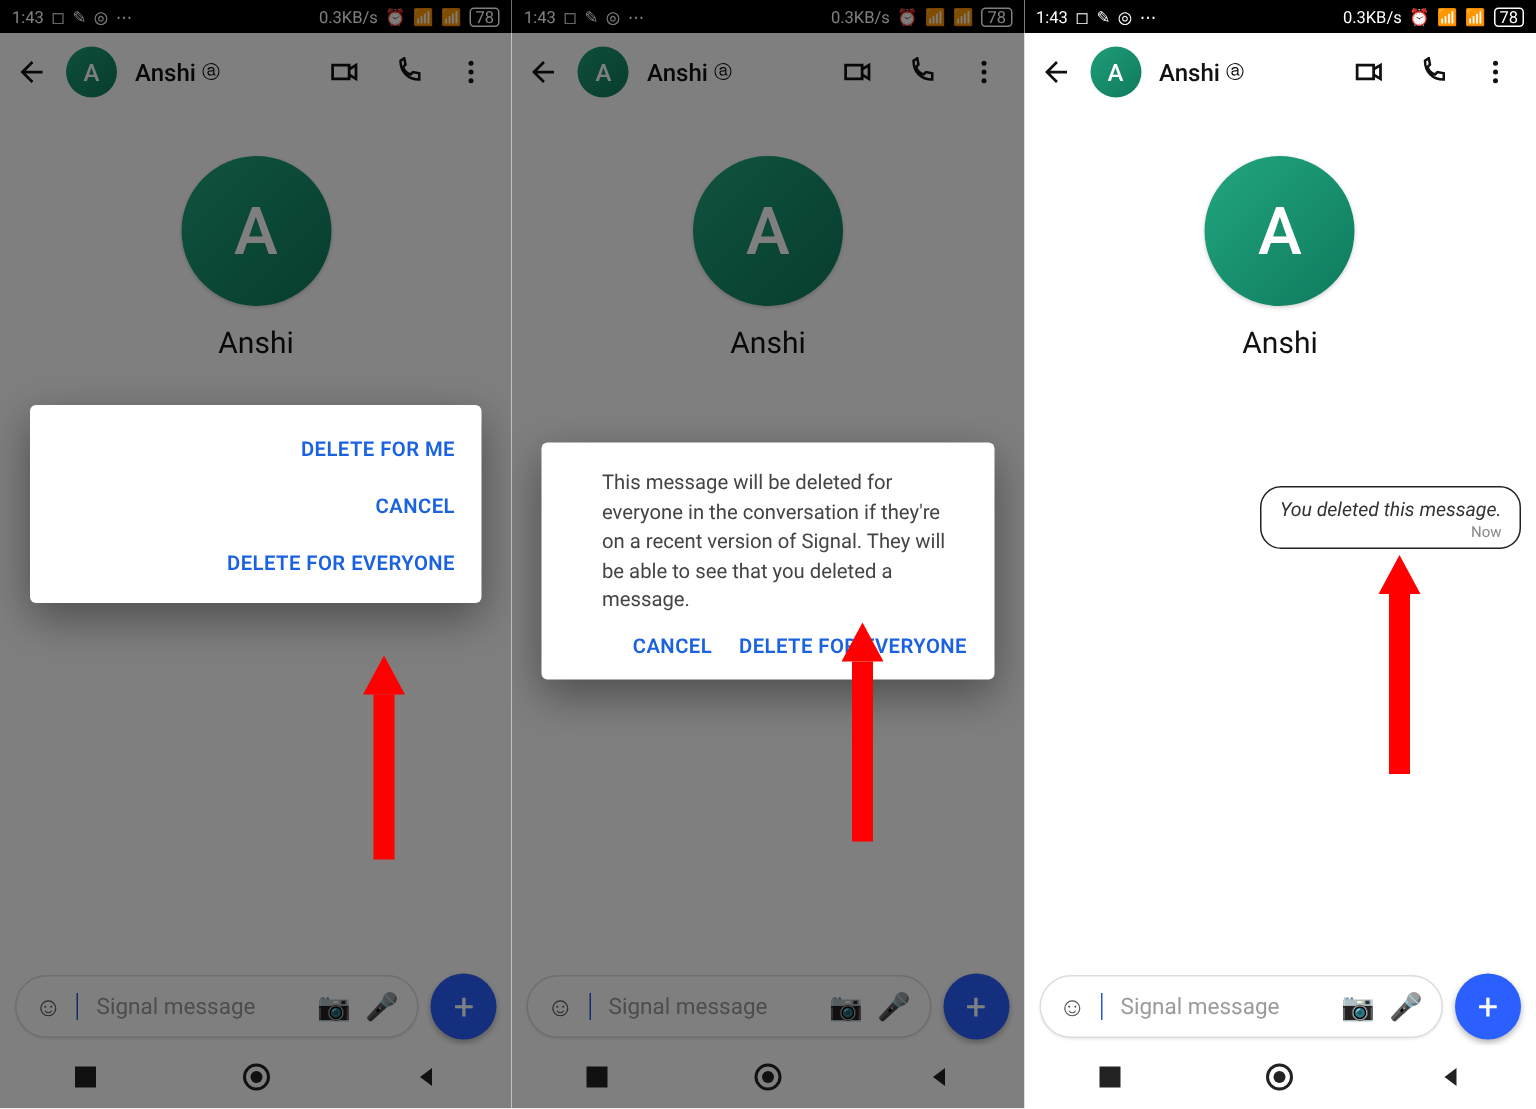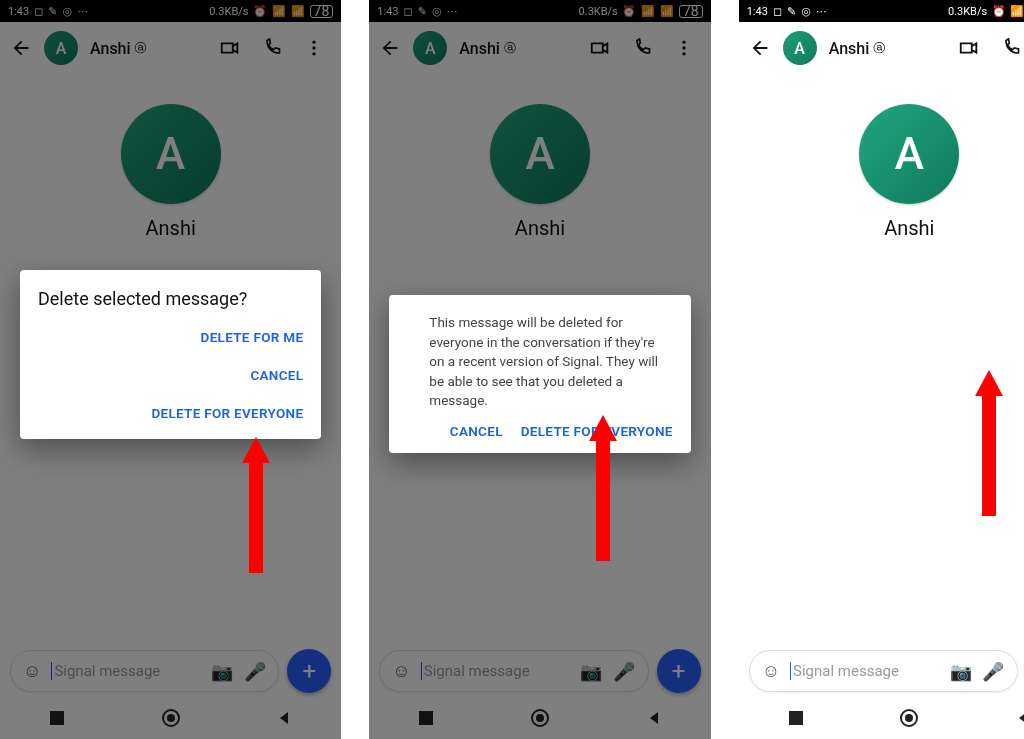--- a/index.html
+++ b/index.html
@@ -1,27 +1,27 @@
 <!DOCTYPE html>
 <html><head>
 <meta charset="utf-8">
 <style>
   * { box-sizing: border-box; margin: 0; padding: 0; }
   html, body { width: 1024px; height: 739px; overflow: hidden; font-family: Roboto, Arial, sans-serif; background: #fff; }
-  .stage { display: flex; width: 1024px; height: 739px; gap: 28px; }
+  .stage { display: flex; width: 1024px; height: 739px; }
   .phone { position: relative; flex: 0 0 341.33px; height: 739px; background: #fff; overflow: hidden; }
   .phone.dim::after { content:""; position:absolute; inset:0; background: rgba(0,0,0,0.5); z-index: 5; }
   .phone .status-bar, .phone .navbar { z-index: 2; }
   .phone .chat-header, .phone .chat-body, .phone .compose { z-index: 1; }
 
   
   .status-bar { position: relative; height: 22px; background: #000; color: #fff; font-size: 11px; display:flex; align-items:center; justify-content:space-between; padding: 0 8px; z-index: 20;}
   .status-left, .status-right { display:flex; align-items:center; gap:5px; }
   .ico { display:inline-block; line-height:1; }
-  .battbox { border:1px solid #fff; border-radius:3px; padding:0 3px; font-size:14px; line-height:11px;}
+  .battbox { border:1px solid #fff; border-radius:3px; padding:0 3px; font-size:11px; line-height:11px;}
 
   
   .chat-header { height: 52px; display:flex; align-items:center; padding: 0 10px; gap: 12px; background:#fff; }
   .back-arrow { width:22px; height:22px; display:flex; align-items:center; justify-content:center; }
   .avatar-sm { width:34px; height:34px; border-radius:50%; background: linear-gradient(135deg,#1f9d78,#0f7a5d); color:#fff; display:flex; align-items:center; justify-content:center; font-weight:500; font-size:16px;}
   .contact-line { display:flex; align-items:center; gap:4px;}
   .hname { font-size:16px; color:#111; font-weight:500;}
   .at { font-size:12px; }
   .hactions { margin-left:auto; display:flex; align-items:center; gap:20px; padding-right:6px;}
   .hicon { width:22px; height:22px; display:flex; align-items:center; justify-content:center; color:#111;}
@@ -32,21 +32,21 @@
   .contact-name { margin-top:12px; font-size:20px; color:#111; }
 
   
   .deleted-bubble { position:absolute; right:10px; top: 250px; max-width: 200px; border:1.5px solid #222; border-radius:14px; padding: 8px 12px 4px 12px; text-align:right; background:#fff;}
   .deleted-bubble .msg { font-style: italic; color:#333; font-size:13px; }
   .deleted-bubble .ts { font-size:10px; color:#888; margin-top:2px; }
 
   
   .compose { position:absolute; bottom: 42px; left:0; right:0; height:52px; display:flex; align-items:center; padding: 0 10px; gap:8px;}
   .compose-field { flex:1; height:42px; border:1px solid #ddd; border-radius:21px; display:flex; align-items:center; padding:0 12px; background:#fff; gap:10px; box-shadow: 0 1px 2px rgba(0,0,0,0.08);}
-  .compose-field .ph { flex:1; color:#9a9a9a; font-size:15px; border-left:1.5px solid #2259d8; padding-left:2px;}
+  .compose-field .ph { flex:1; color:#9a9a9a; font-size:15px; border-left:1.5px solid #2259d8; padding-left:12px;}
   .compose-field .cicon { color:#555; font-size:18px;}
   .fab { width:44px; height:44px; border-radius:50%; background:#2b5fff; color:#fff; display:flex; align-items:center; justify-content:center; font-size:24px; box-shadow:0 2px 4px rgba(0,0,0,0.3);}
 
   
   .navbar { position:absolute; bottom:0; left:0; right:0; height:42px; background:#fff; display:flex; align-items:center; justify-content:space-around; z-index:20;}
   .navbtn { width:22px; height:22px; display:flex; align-items:center; justify-content:center; color:#222;}
 
   
   .dialog { position:absolute; left:20px; right:20px; background:#fff; border-radius:4px; box-shadow: 0 10px 30px rgba(0,0,0,0.4); z-index:10; padding: 18px 18px 8px 18px;}
   .dialog.d1 { top: 270px; }
@@ -145,21 +145,20 @@
           </svg>
         </div>
       <div class="navbtn">
           <svg width="16" height="16" viewBox="0 0 16 16">
             <path d="M12 2 L4 8 L12 14 Z" fill="#222"></path>
           </svg>
         </div>
     </div>
 
     <div class="dialog d1">
-      <div class="dialog-title">Delete selected message?</div>
       <div class="dialog-actions-col">
         <span class="dact">DELETE FOR ME</span>
         <span class="dact">CANCEL</span>
         <span class="dact">DELETE FOR EVERYONE</span>
       </div>
     </div>
 
     <div class="arrow" style="left:242px; top:437px;">
       <div class="arrow-head"></div>
         <div class="arrow-shaft" style="height:110px;"></div>
@@ -311,20 +310,24 @@
               <circle cx="12" cy="19" r="2" fill="#111"></circle>
             </svg>
           </div>
       </div>
     </div>
 
     <div class="chat-body">
       <div class="avatar-lg">A</div>
       <div class="contact-name">Anshi</div>
 
+      <div class="deleted-bubble">
+        <div class="msg">You deleted this message.</div>
+        <div class="ts">Now</div>
+      </div>
     </div>
 
     <div class="compose">
       <div class="compose-field">
         <span class="cicon">☺</span>
         <span class="ph">Signal message</span>
         <span class="cicon">📷</span>
         <span class="cicon">🎤</span>
       </div>
       <div class="fab">+</div>

